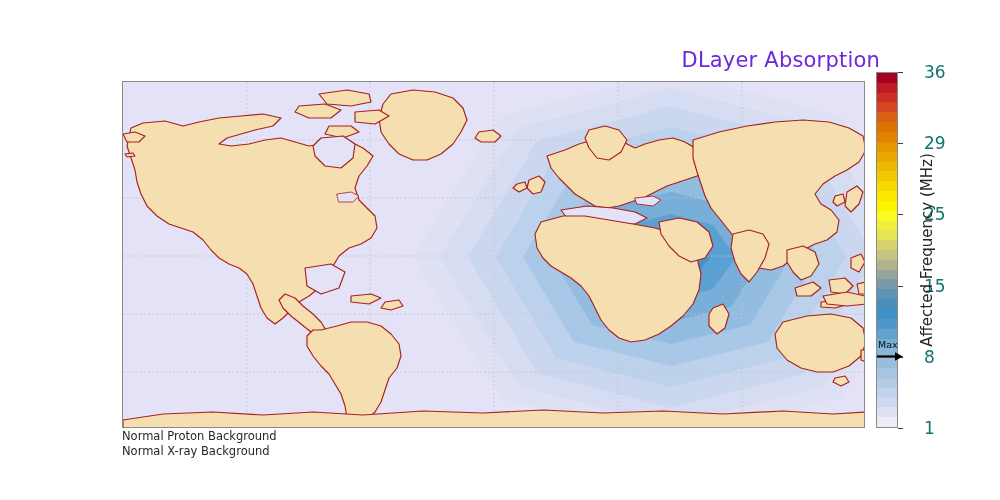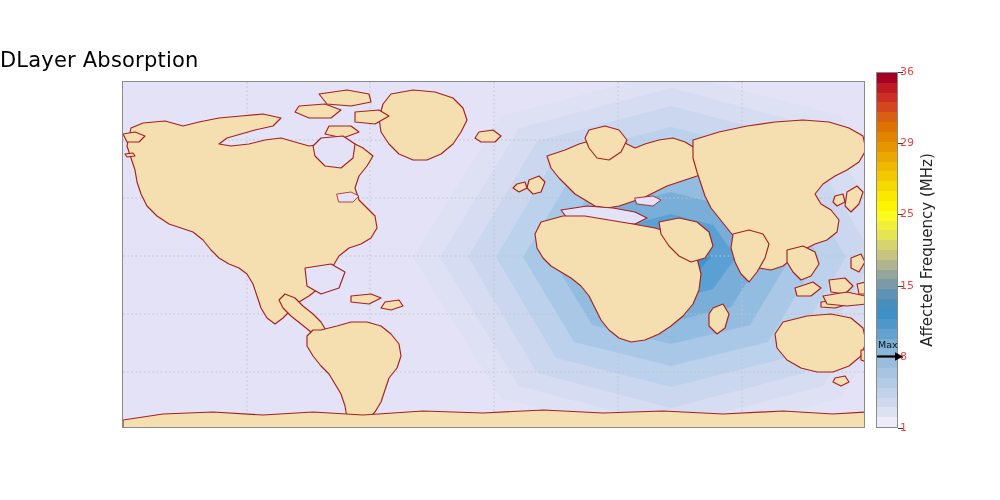--- a/index.html
+++ b/index.html
@@ -7,21 +7,21 @@
   body{
     width:1000px;height:500px;background:#ffffff;
     font-family:"DejaVu Sans","Liberation Sans",sans-serif;
     overflow:hidden;position:relative;
   }
   #figure{position:absolute;left:0;top:0;width:1000px;height:500px;}
 
   
   #title{
     position:absolute;left:0;top:48px;width:880px;
-    text-align:left;font-size:21px;color:#000000;
+    text-align:right;font-size:21px;color:#6d28d9;
     letter-spacing:.2px;
   }
 
   
   #map-axes{
     position:absolute;left:122px;top:81px;width:743px;height:347px;
     background:#e3e2f6;border:1px solid #8a8a8a;box-sizing:border-box;
     overflow:hidden;
   }
   #map-svg{position:absolute;left:0;top:0;width:743px;height:347px;display:block;}
@@ -29,21 +29,21 @@
   
   #colorbar-axes{
     position:absolute;left:876px;top:72px;width:22px;height:356px;
     border:1px solid #8a8a8a;box-sizing:border-box;overflow:hidden;
   }
   #colorbar-gradient{position:absolute;left:0;top:0;right:0;bottom:0;}
   #cb-ticks{position:absolute;left:898px;top:72px;width:60px;height:356px;}
   .cb-tick{position:absolute;left:0;height:1px;}
   .cb-tick .tk-line{position:absolute;left:0;top:0;width:5px;height:1px;background:#3d3d3d;}
   .cb-tick .tk-label{
-    position:absolute;left:2px;top:-9px;font-size:11px;color:#ef4444;
+    position:absolute;left:26px;top:-9px;font-size:17px;color:#0f766e;
     white-space:nowrap;line-height:18px;
   }
   #cb-axis-label{
     position:absolute;left:916px;top:72px;width:356px;height:22px;
     transform-origin:0 0;transform:rotate(-90deg) translate(-356px,0);
     text-align:center;font-size:15px;color:#262626;line-height:22px;
   }
   
   #cb-max-marker{position:absolute;left:877px;top:348px;width:40px;height:22px;}
   #cb-max-label{
@@ -253,16 +253,20 @@
   <div id="cb-axis-label">Affected Frequency (MHz)</div>
 
   <div id="cb-max-marker" style="top: 340.731px; text-align: center;">
     <div id="cb-max-label">Max</div>
     <svg id="cb-max-arrow" viewBox="0 0 26 9">
       <line x1="0" y1="4.5" x2="19" y2="4.5" stroke="#000" stroke-width="2.2"></line>
       <polygon points="18,0.3 26,4.5 18,8.7" fill="#000"></polygon>
     </svg>
   </div>
 
+  <div id="status-notes">
+    <div>Normal Proton Background</div>
+    <div>Normal X-ray Background</div>
+  </div>
 
 
 
 </div>
 
 </body></html>

